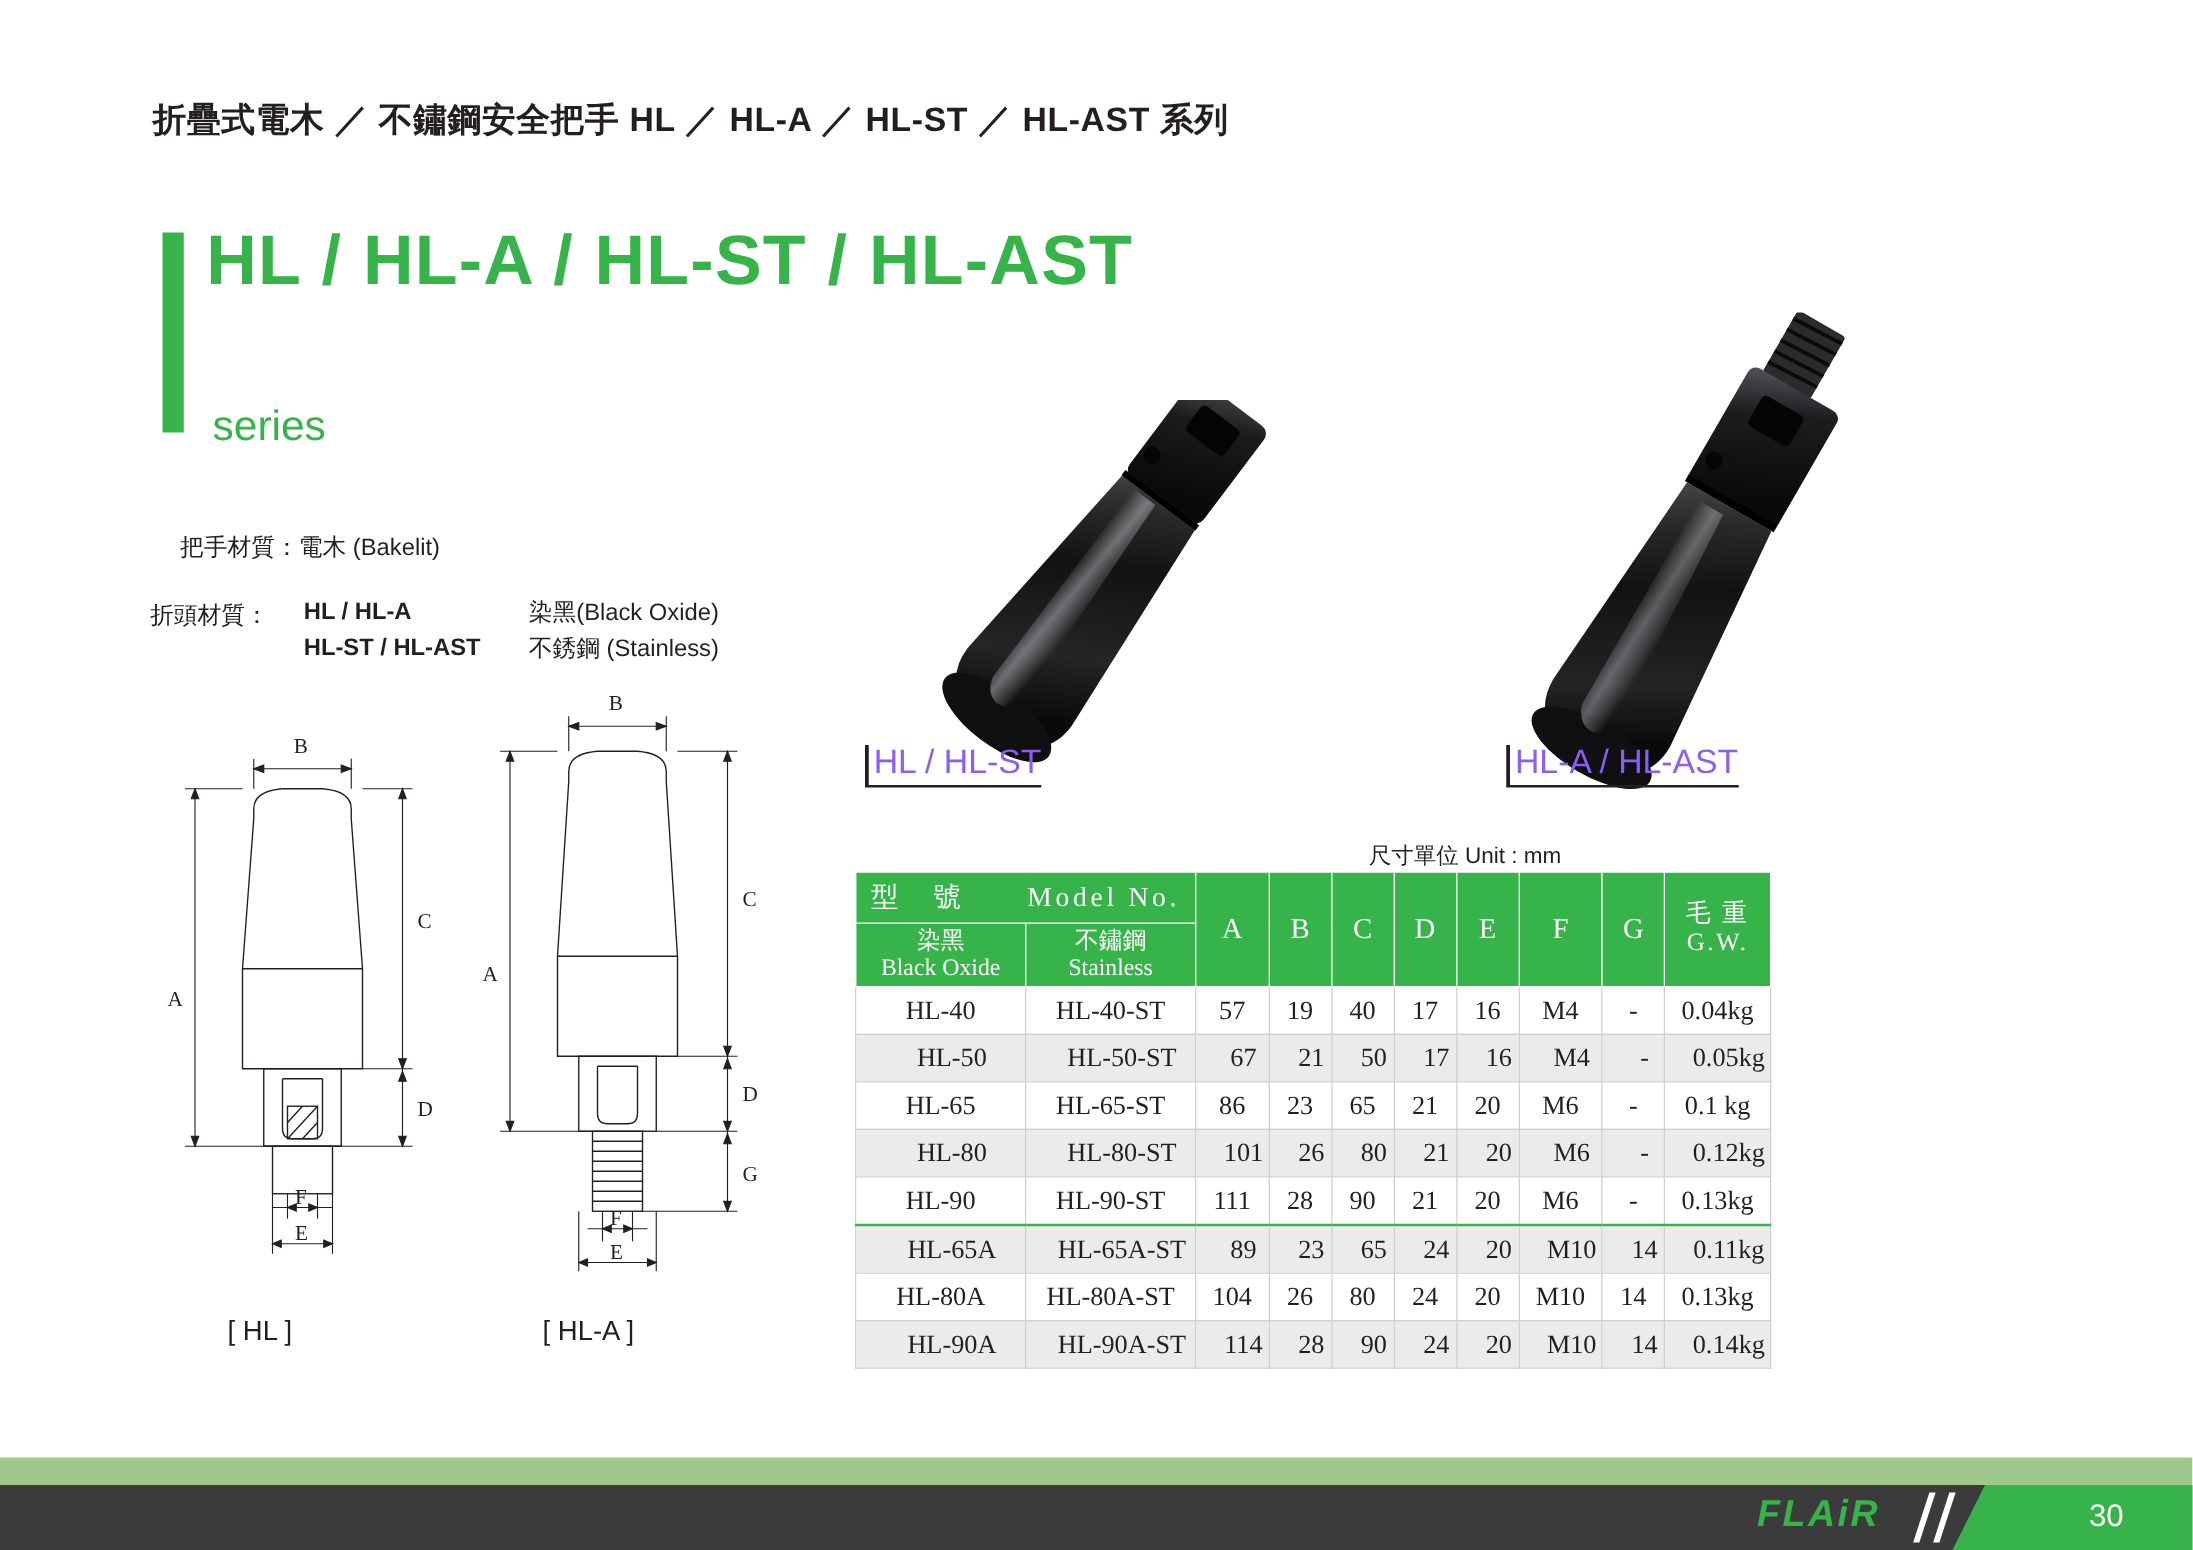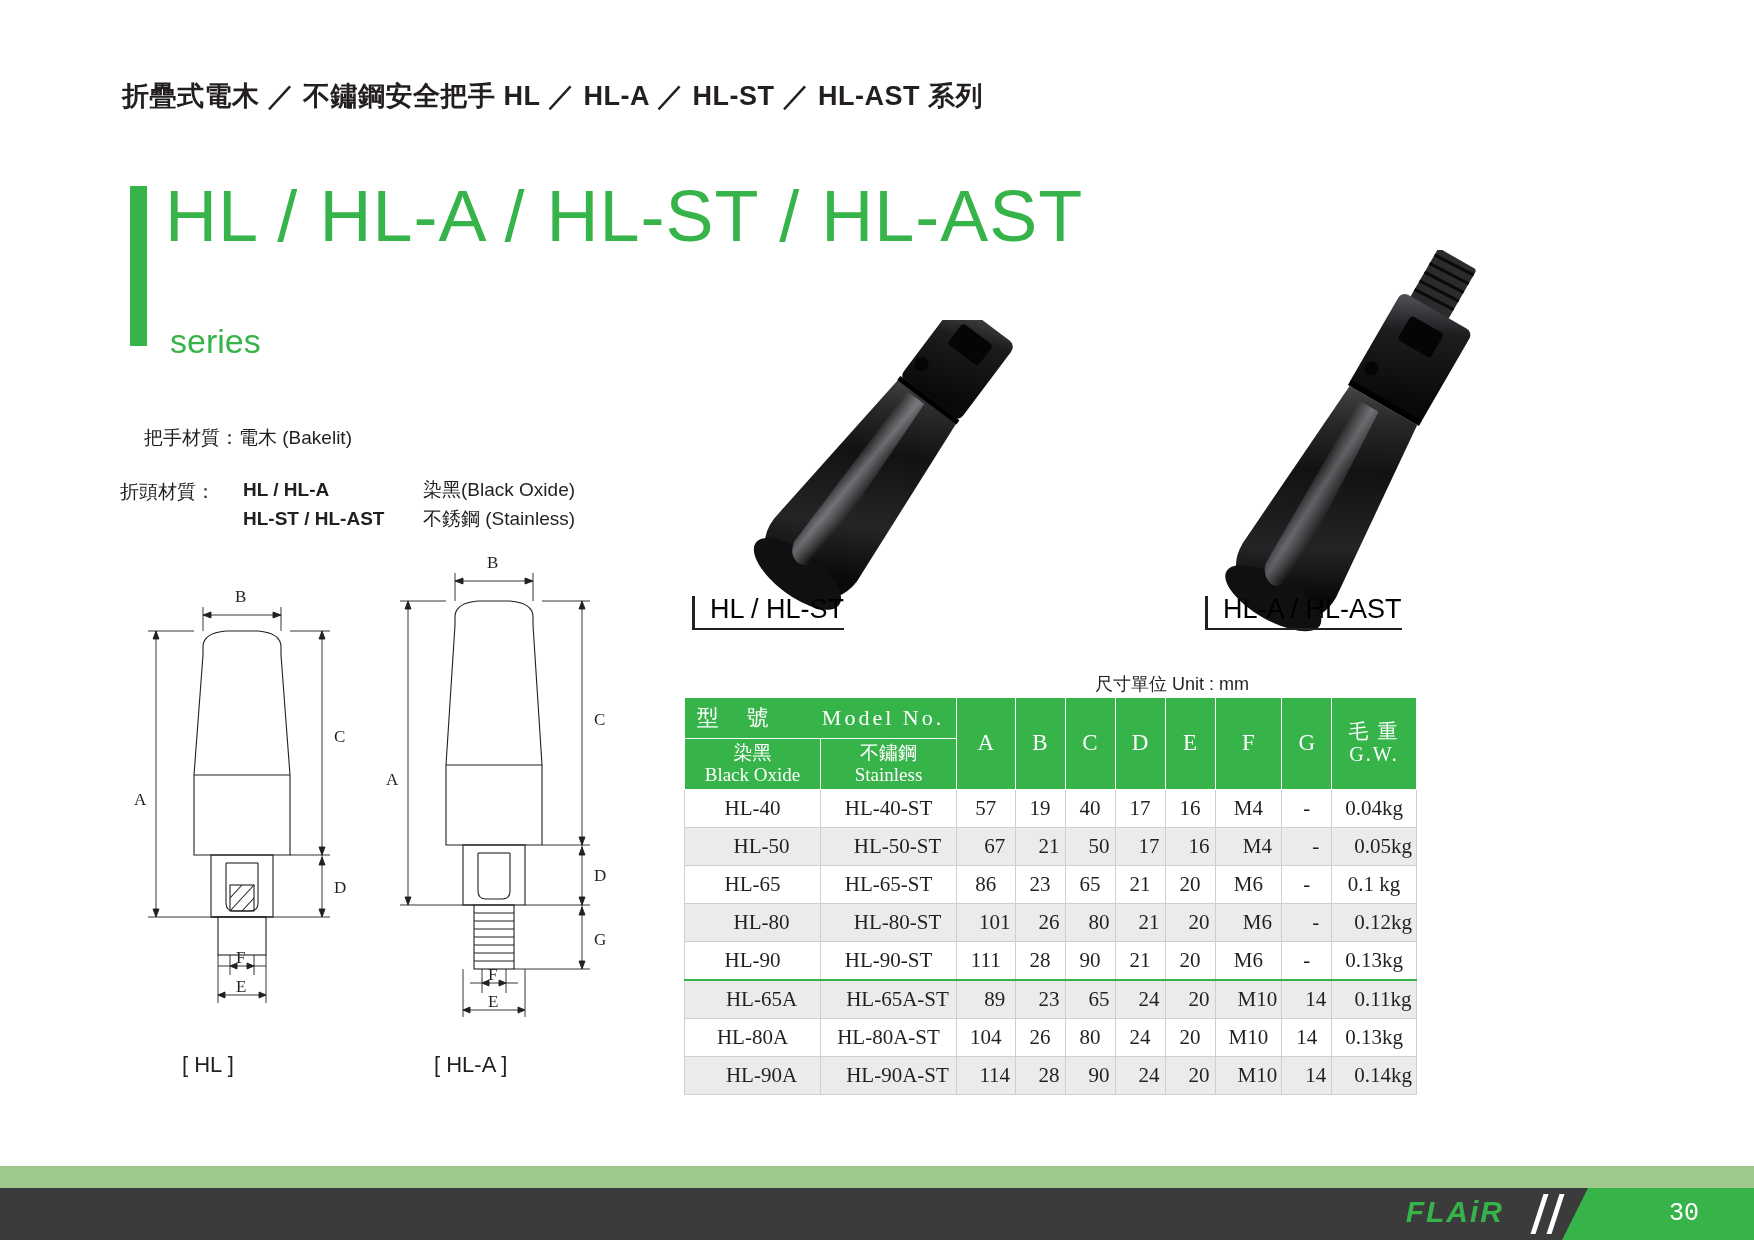--- a/index.html
+++ b/index.html
@@ -24,21 +24,21 @@
     font-size:29px; color:#8c8c8c;
     font-family:"Liberation Serif", serif;
     white-space:nowrap;
   }
   .green-bar {
     position:absolute; left:130px; top:186px;
     width:17px; height:160px; background:#36b44a;
   }
   .big-title {
     position:absolute; left:165px; top:175px;
-    font-size:72px; color:#36b44a; font-weight:400;
+    font-size:56px; color:#36b44a; font-weight:700;
     letter-spacing:1px; white-space:nowrap;
   }
   .series-word {
     position:absolute; left:170px; top:322px;
     font-size:34px; color:#36b44a; white-space:nowrap;
   }
 
   
   .mat1 {
     position:absolute; left:120px; top:425px;
@@ -66,22 +66,22 @@
   }
 
   
   .drawing { position:absolute; }
   .draw-caption {
     position:absolute; font-size:22px; color:#231f20; white-space:nowrap;
   }
 
   
   .photo-label {
-    position:absolute; font-size:27px; color:#000000;
-    padding-left:18px; white-space:nowrap;
+    position:absolute; font-size:27px; color:#8b5cf6;
+    padding-left:7px; white-space:nowrap;
   }
   .photo-label::before {
     content:""; position:absolute; left:0; top:2px;
     width:3px; height:33px; background:#231f20;
   }
   .photo-label::after {
     content:""; position:absolute; left:0; bottom:-5px;
     width:100%; height:2px; background:#231f20;
   }
 
@@ -131,21 +131,21 @@
     position:absolute; right:0; bottom:0; width:166px; height:52px;
     background:#36b44a;
   }
   .footer-green::before {
     content:""; position:absolute; left:-26px; top:0;
     border-left:26px solid transparent;
     border-bottom:52px solid #36b44a;
   }
   .page-num {
     position:absolute; right:55px; bottom:12px;
-    font-size:25px; color:#ffffff;font-family:Liberation Mono, monospace;
+    font-size:25px; color:#ffffff;
   }
   .brand {
     position:absolute; right:250px; bottom:11px;
     font-size:30px; font-weight:bold; font-style:italic;
     color:#36b44a; letter-spacing:2px;
   }
   .brand-slash {
     position:absolute; right:212px; bottom:6px;
     width:5px; height:40px; background:#ffffff;
     transform:skewX(-18deg);

